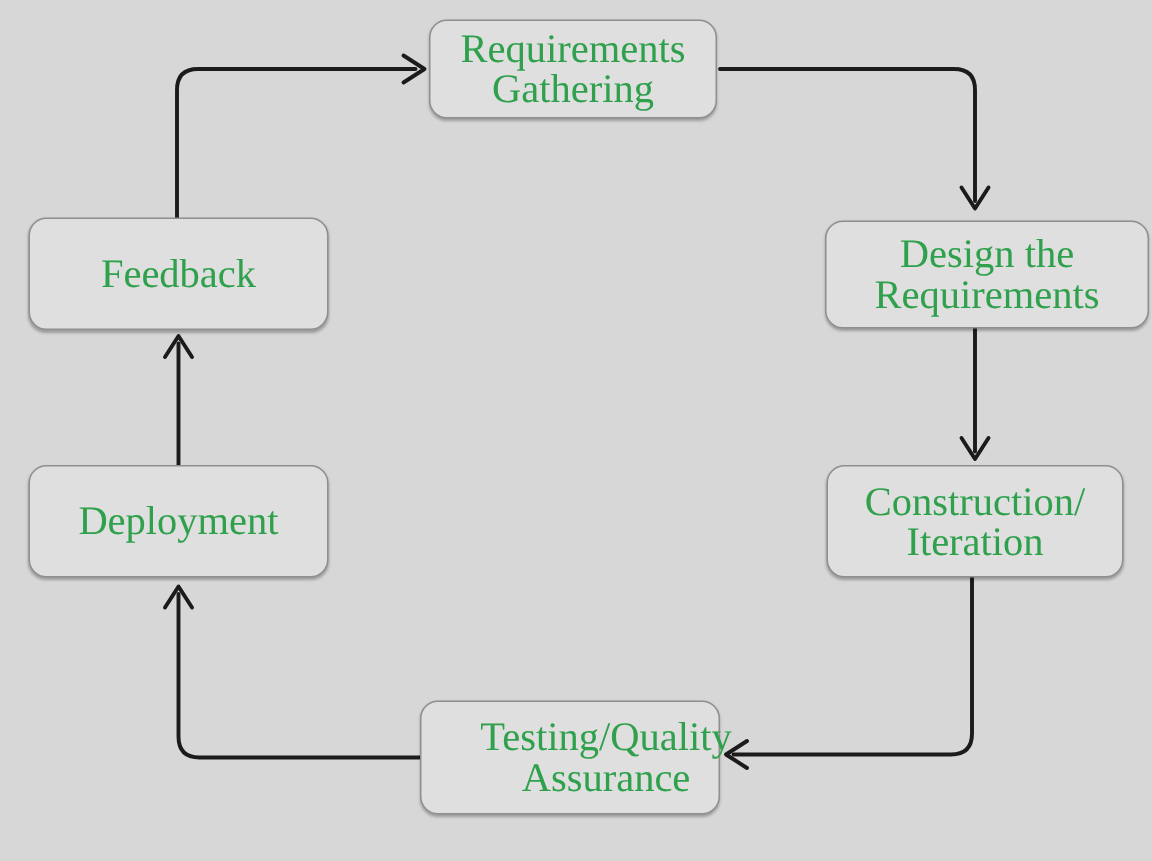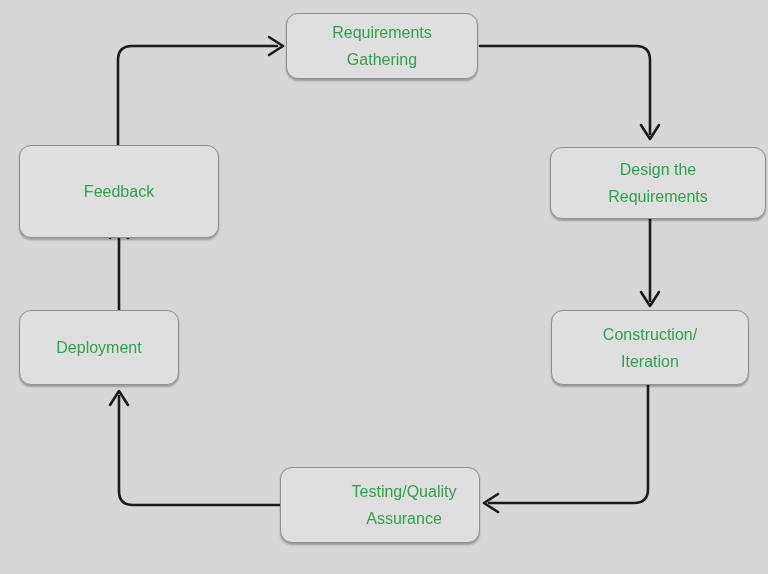--- a/index.html
+++ b/index.html
@@ -37,30 +37,31 @@
     align-items: center;
     justify-content: center;
     text-align: center;
     background: var(--node-fill);
     border: 1.3px solid var(--node-border);
     border-radius: 12px;
     box-shadow: 0 1.5px 2px rgba(0,0,0,0.28);
   }
   .node-label {
     color: var(--label-text);
-    font-size: 16px;
+    font-size: 27px;
     line-height: 27px;
     white-space: pre-line;
+    font-family: Liberation Serif, serif;
   }
   .n-requirements { left: 286px; top: 13px;  width: 192px; height: 66px; }
   .n-design       { left: 550px; top: 147px; width: 216px; height: 72px; }
   .n-construction { left: 551px; top: 310px; width: 198px; height: 75px; }
   .n-testing      { left: 280px; top: 467px; width: 200px; height: 76px; padding-left: 48px; }
-  .n-deployment   { left: 19px;  top: 310px; width: 160px; height: 75px; }
-  .n-feedback     { left: 19px;  top: 145px; width: 200px; height: 93px; }
+  .n-deployment   { left: 19px;  top: 310px; width: 200px; height: 75px; }
+  .n-feedback     { left: 19px;  top: 145px; width: 200px; height: 75px; }
 </style>
 </head>
 <body style="--background: #d7d7d7; --node-fill: #dfdfdf; --node-border: #8f8f8f; --label-text: #2fa14c; --arrow: #1b1b1b;">
 
 <div class="canvas">
 
   <svg class="connector-layer" viewBox="0 0 768 574" xmlns="http://www.w3.org/2000/svg" aria-hidden="true">
     <g>
       <path class="edge" d="M118 145 V60 Q118 46 132 46 H277"></path>
       <path class="edge" d="M269 37 L283 46 L269 55"></path>

